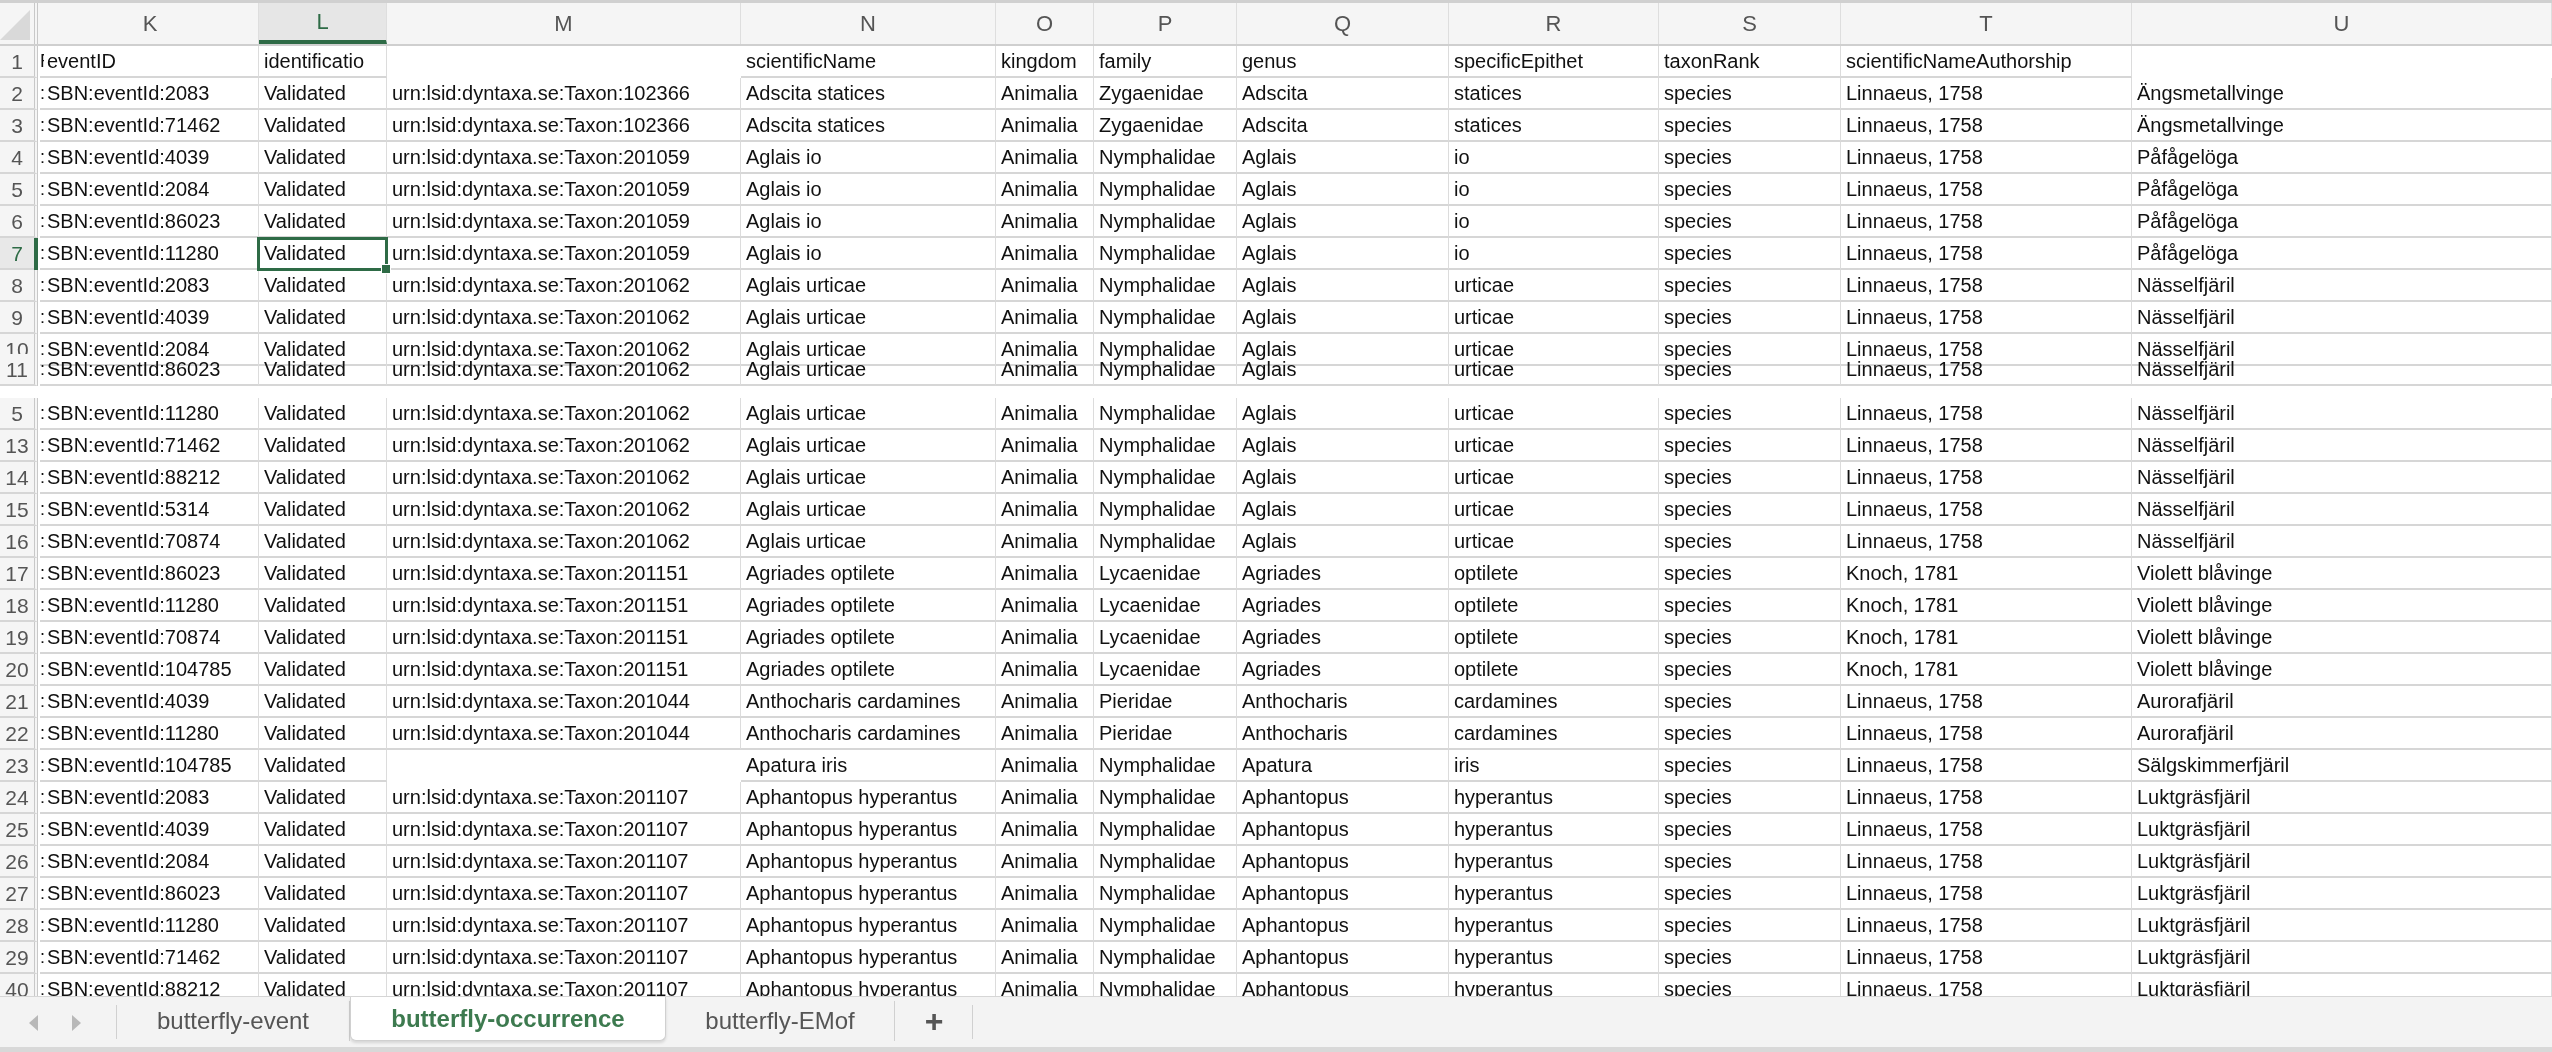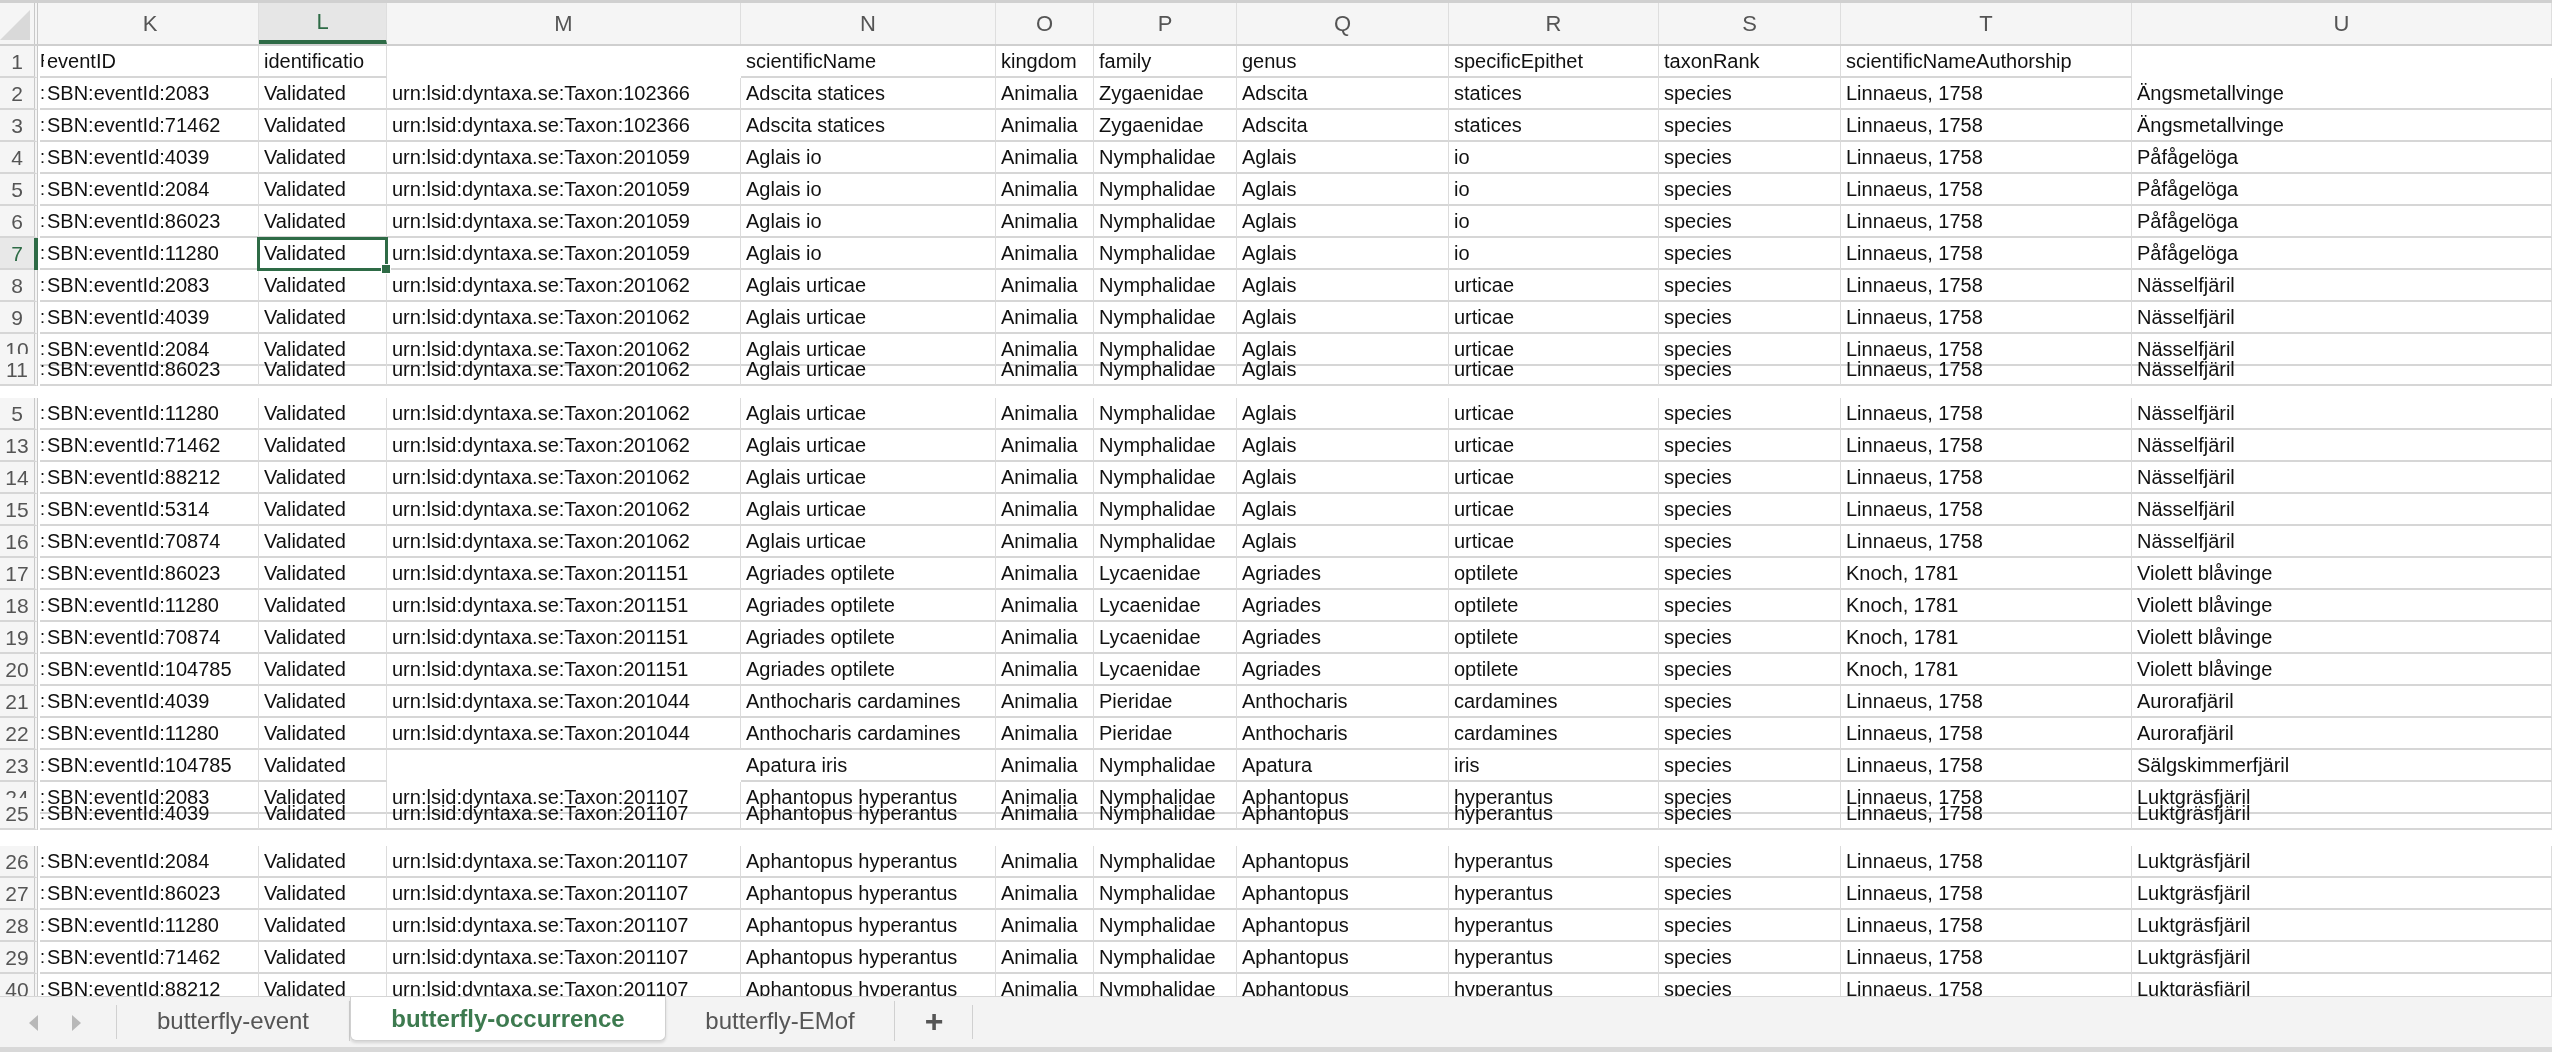--- a/index.html
+++ b/index.html
@@ -404,21 +404,21 @@
       <div class="c" style="left: 387px; width: 354px;">urn:lsid:dyntaxa.se:Taxon:201107</div>
       <div class="c" style="left: 741px; width: 255px;">Aphantopus hyperantus</div>
       <div class="c" style="left: 996px; width: 98px;">Animalia</div>
       <div class="c" style="left: 1094px; width: 143px;">Nymphalidae</div>
       <div class="c" style="left: 1237px; width: 212px;">Aphantopus</div>
       <div class="c" style="left: 1449px; width: 210px;">hyperantus</div>
       <div class="c" style="left: 1659px; width: 182px;">species</div>
       <div class="c" style="left: 1841px; width: 291px;">Linnaeus, 1758</div>
       <div class="c" style="left: 2132px; width: 420px;">Luktgräsfjäril</div>
     </div>
-    <div class="row" style="top: 752px;">
+    <div class="row" style="top: 768px;">
       <div class="rh">25</div>
       <div class="c j" style="left: 40px; width: 4px; border-right: none; font-size: 18px;">:</div>
       <div class="c" style="left: 42px; width: 217px;">SBN:eventId:4039</div>
       <div class="c" style="left: 259px; width: 128px;">Validated</div>
       <div class="c" style="left: 387px; width: 354px;">urn:lsid:dyntaxa.se:Taxon:201107</div>
       <div class="c" style="left: 741px; width: 255px;">Aphantopus hyperantus</div>
       <div class="c" style="left: 996px; width: 98px;">Animalia</div>
       <div class="c" style="left: 1094px; width: 143px;">Nymphalidae</div>
       <div class="c" style="left: 1237px; width: 212px;">Aphantopus</div>
       <div class="c" style="left: 1449px; width: 210px;">hyperantus</div>

